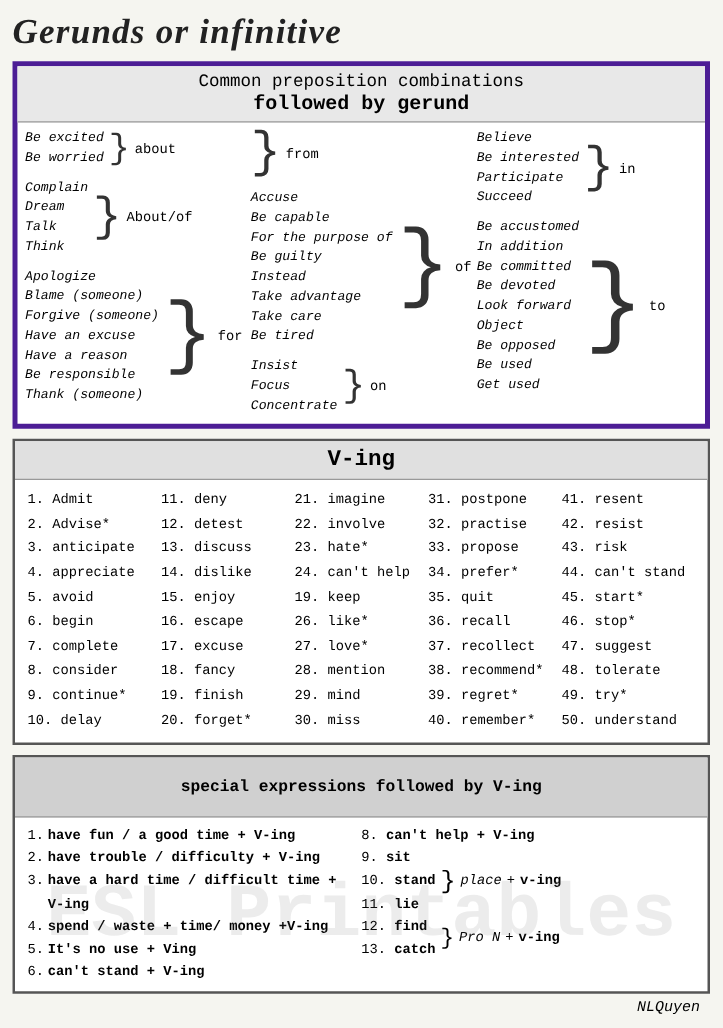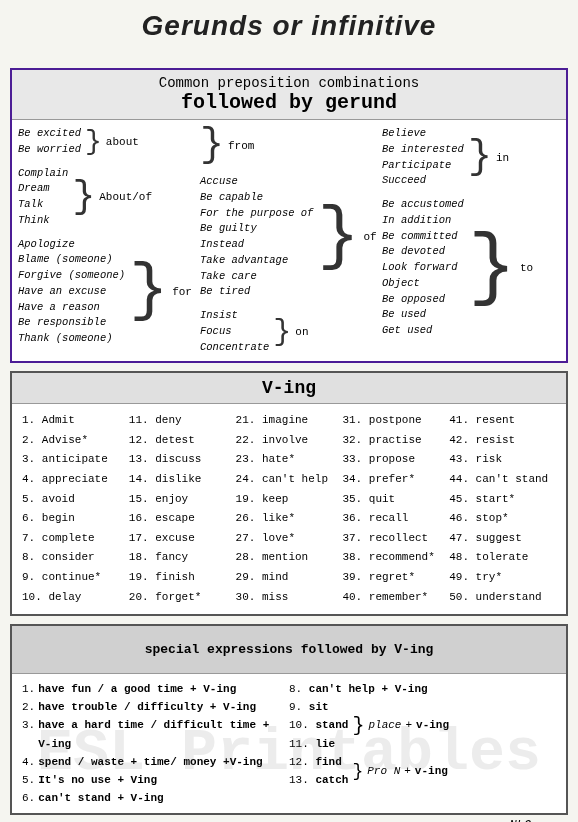--- a/index.html
+++ b/index.html
@@ -6,47 +6,47 @@
     body {
       width: 578px;
       min-height: 822px;
       background: #f5f5f0;
       font-family: 'Courier New', Courier, monospace;
       padding: 10px;
       position: relative;
     }
 
     h1 {
-      text-align: center;
+      text-align: left;
       font-size: 28px;
-      font-family: Liberation Sans, sans-serif;
+      font-family: Liberation Serif, serif;
       font-style: italic;
       letter-spacing: 1px;
-      margin-bottom: 26px;
+      margin-bottom: 7px;
       color: #222;
     }
 
     .section-box {
-      border: 2px solid #4c1d95;
+      border: 4px solid #4c1d95;
       margin-bottom: 8px;
       background: #fff;
     }
 
     .section-header {
       background: #e8e8e8;
       text-align: center;
       padding: 5px 8px;
       font-size: 14px;
       border-bottom: 1px solid #999;
       font-family: 'Courier New', Courier, monospace;
     }
 
     .section-header .sub {
       font-weight: bold;
-      font-size: 20px;
+      font-size: 16px;
     }
 
     
     .prep-grid {
       display: grid;
       grid-template-columns: 1fr 1fr 1fr;
       padding: 6px;
       gap: 4px;
       font-size: 11px;
     }

